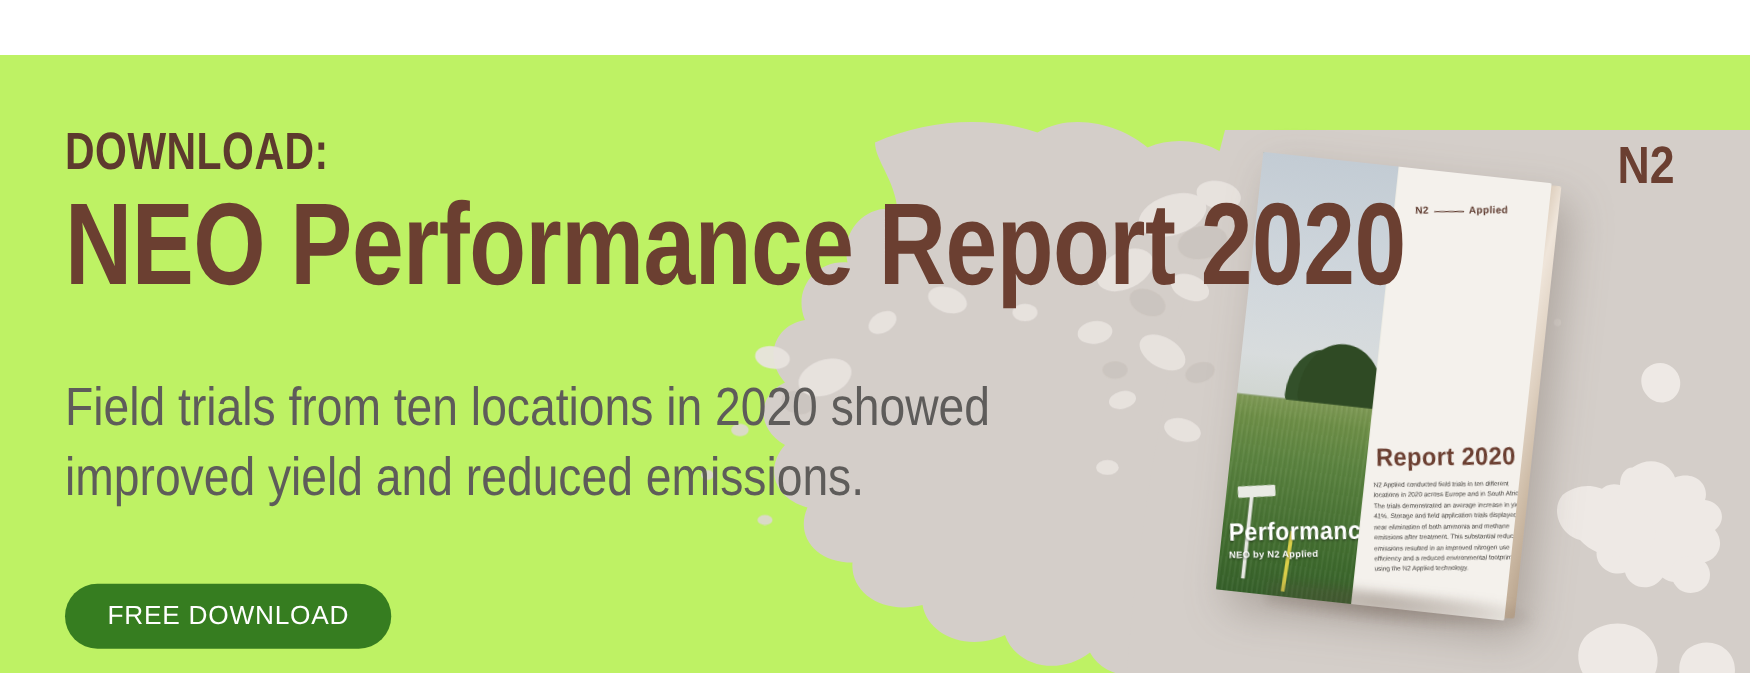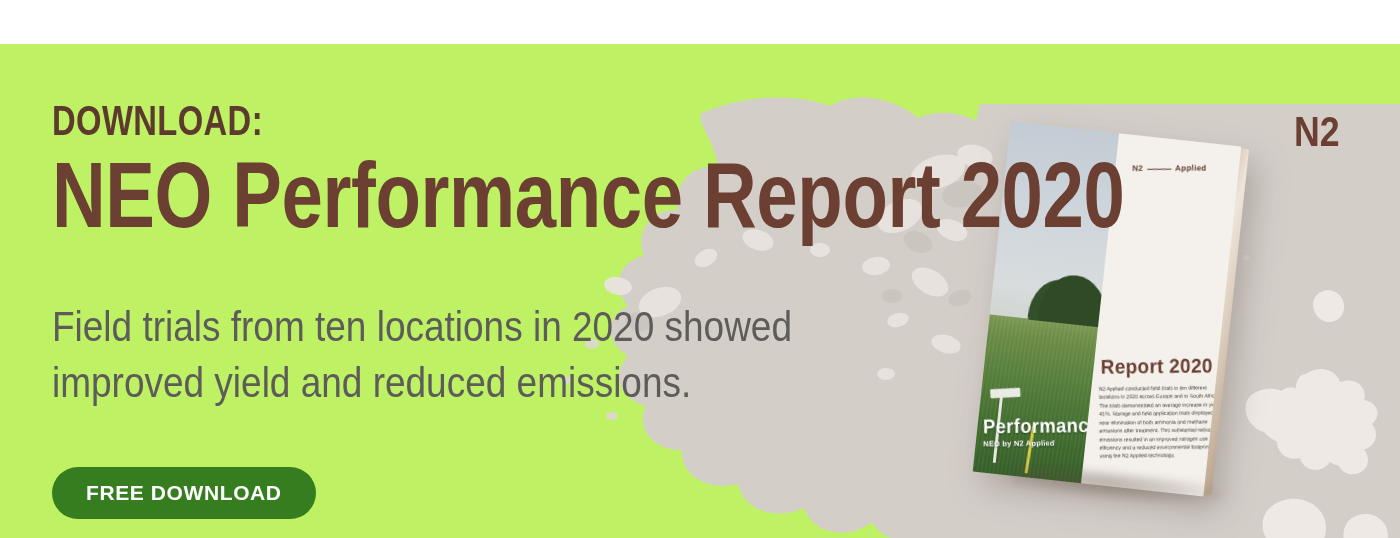--- a/index.html
+++ b/index.html
@@ -84,21 +84,21 @@
     display: inline-flex;
     align-items: center;
     justify-content: center;
     height: 52px;
     padding: 0 34px;
     border: none;
     border-radius: 26px;
     background: #367d20;
     color: #ffffff;
     font-family: "Liberation Sans", sans-serif;
-    font-weight: 700;
+    font-weight: 400;
     font-size: 21px;
     letter-spacing: 0.6px;
     cursor: pointer;
     white-space: nowrap;
   }
 
   
   .brand-mark {
     position: absolute;
     right: 60px;

